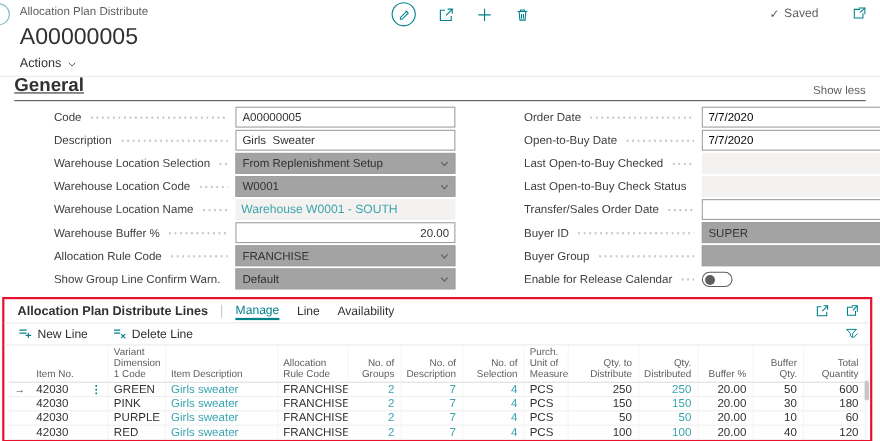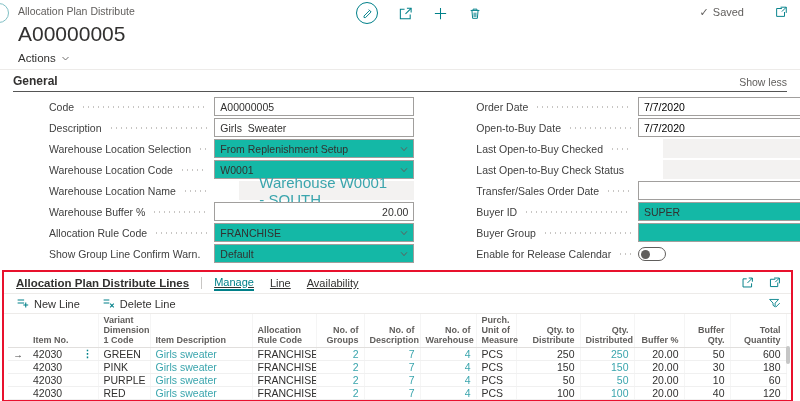--- a/index.html
+++ b/index.html
@@ -17,56 +17,56 @@
   .svgic{display:block;}
   .right-status{position:absolute;right:12px;top:5px;display:flex;align-items:center;gap:30px;}
   .saved{font-size:11px;color:var(--muted);display:flex;gap:4px;align-items:center;}
   .page-title{position:absolute;left:18px;top:22px;font-size:21px;font-weight:400;color:#323130;}
   .actions-row{position:absolute;left:18px;top:52px;font-size:11.5px;display:flex;align-items:center;gap:5px;cursor:pointer;}
   .topbar-divider{position:absolute;left:0;right:0;top:69px;border-top:1px solid #edebe9;}
   
   .general{padding:0 13px;}
   .section-header{display:flex;justify-content:space-between;align-items:flex-end;height:22px;
     border-bottom:1px solid #555;}
-  .section-title{font-size:12px;font-weight:bold;padding-bottom:3px;}
+  .section-title{font-size:17px;font-weight:bold;padding-bottom:3px;text-decoration:underline;}
   .show-less{font-size:10.5px;color:var(--muted);padding-bottom:3px;cursor:pointer;margin-top:40px;}
   .form-grid{display:grid;grid-template-columns:1fr 1fr;column-gap:26px;padding-top:4px;}
   .field-row{height:21px;display:flex;align-items:center;}
   .f-label{font-size:10.5px;color:#404040;white-space:nowrap;margin-left:36px;}
   .leader{flex:1;height:2px;margin:0 7px;
     background-image:radial-gradient(circle,#c8c6c4 0.8px,transparent 0.95px);
     background-size:5px 2px;background-repeat:repeat-x;background-position:left center;}
   .ctrl{width:200px;flex:0 0 200px;}
   .bc-input{width:100%;height:19px;border:1px solid var(--border);font-size:10.5px;
     padding:0 5px;color:#323130;font-family:inherit;background:#fff;outline:none;}
   .bc-input.right{text-align:right;}
   .bc-select{height:19px;border:1px solid var(--border);display:flex;align-items:center;
-    padding:0 4px 0 5px;font-size:10.5px;background:#14b8a6;cursor:pointer;}
+    padding:0 4px 0 5px;font-size:10.5px;background:#a3a3a3;cursor:pointer;}
   .bc-select .selval{flex:1;overflow:hidden;white-space:nowrap;}
   .bc-datewrap{height:19px;border:1px solid var(--border);display:flex;align-items:center;padding:0 4px 0 0;background:#fff;}
   .bc-datewrap input{border:none;outline:none;flex:1;font-size:10.5px;font-family:inherit;min-width:0;padding:0 5px;}
-  .bc-disabled{height:19px;background:#f3f2f1;display:flex;align-items:center;padding:0 20px;font-size:15px;margin-left:25px;}
+  .bc-disabled{height:19px;background:#f3f2f1;display:flex;align-items:center;padding:0 5px;font-size:11px;}
   .bc-disabled .linktext{color:var(--link);cursor:pointer;}
   .bc-toggle{width:28px;height:14px;border:1px solid var(--muted);border-radius:8px;position:relative;
     background:#fff;cursor:pointer;margin-top:1px;}
   .bc-toggle .knob{position:absolute;left:2px;top:1.5px;width:9px;height:9px;border-radius:50%;background:var(--muted);}
   
   .lines-box{margin:6px 7px 0 2px;border:2px solid var(--highlight);position:relative;background:#fff;}
-  .lines-header{height:21px;display:flex;align-items:center;padding:0 10px 0 12px;text-decoration:underline;}
+  .lines-header{height:21px;display:flex;align-items:center;padding:0 10px 0 12px;}
   .lines-title{font-size:11.5px;font-weight:bold;white-space:nowrap;}
   .vsep{width:1px;height:12px;background:#c8c6c4;margin:0 12px;flex:0 0 1px;}
   .tab{font-size:11px;margin-right:16px;color:#323130;padding:2px 0 1px;cursor:pointer;}
   .tab.active{color:var(--accent);border-bottom:2px solid var(--accent);}
   .lines-header-icons{margin-left:auto;display:flex;gap:14px;align-items:center;}
   .hdiv{border-top:1px solid #edebe9;}
   .lines-toolbar{height:19px;display:flex;align-items:center;padding:0 10px 0 12px;gap:12px;}
   .tool-btn{display:flex;align-items:center;gap:5px;font-size:11px;margin-right:22px;cursor:pointer;}
   .toolbar-right{margin-left:auto;display:flex;align-items:center;}
   table{border-collapse:collapse;table-layout:fixed;width:778px;margin-left:4px;}
-  th{font-size:9px;font-weight:bold;color:var(--muted);text-align:left;vertical-align:bottom;
+  th{font-size:9px;font-weight:normal;color:var(--muted);text-align:left;vertical-align:bottom;
     padding:1px 5px 2px;line-height:1.12;border-bottom:1px solid #e1dfdd;border-right:1px solid #f5f5f5;}
   th.r{text-align:right;}
   td{font-size:10.5px;height:13px;padding:0 5px;border-bottom:1px solid #f0f0f0;border-right:1px solid #f5f5f5;
     white-space:nowrap;overflow:hidden;color:#323130;}
   td.r{text-align:right;}
   td.linkc{color:var(--link);}
   td.selc,th.selc{border-right:none;padding:0 2px;text-align:center;color:#444;font-size:9.5px;}
   .row-ellipsis{float:right;color:var(--accent);font-weight:bold;font-size:10px;letter-spacing:0;cursor:pointer;}
   .scroll-thumb{position:absolute;right:1px;top:74px;width:4px;height:18px;background:#c6c6c6;border-radius:2px;}
 </style>
@@ -364,21 +364,21 @@
       </colgroup>
     <thead>
         <tr id="tbl-head">
           <th class="selc"></th>
           <th class="">Item No.</th>
           <th class="">Variant Dimension 1 Code</th>
           <th class="">Item Description</th>
           <th class="">Allocation Rule Code</th>
           <th class="r">No. of Groups</th>
           <th class="r">No. of Description</th>
-          <th class="r">No. of Warehouse</th>
+          <th class="r">No. of Selection</th>
           <th class="">Purch. Unit of Measure</th>
           <th class="r">Qty. to Distribute</th>
           <th class="r">Qty. Distributed</th>
           <th class="r">Buffer %</th>
           <th class="r">Buffer Qty.</th>
           <th class="r">Total Quantity</th>
         </tr>
       </thead>
     <tbody id="tbl-body">
         <tr>

